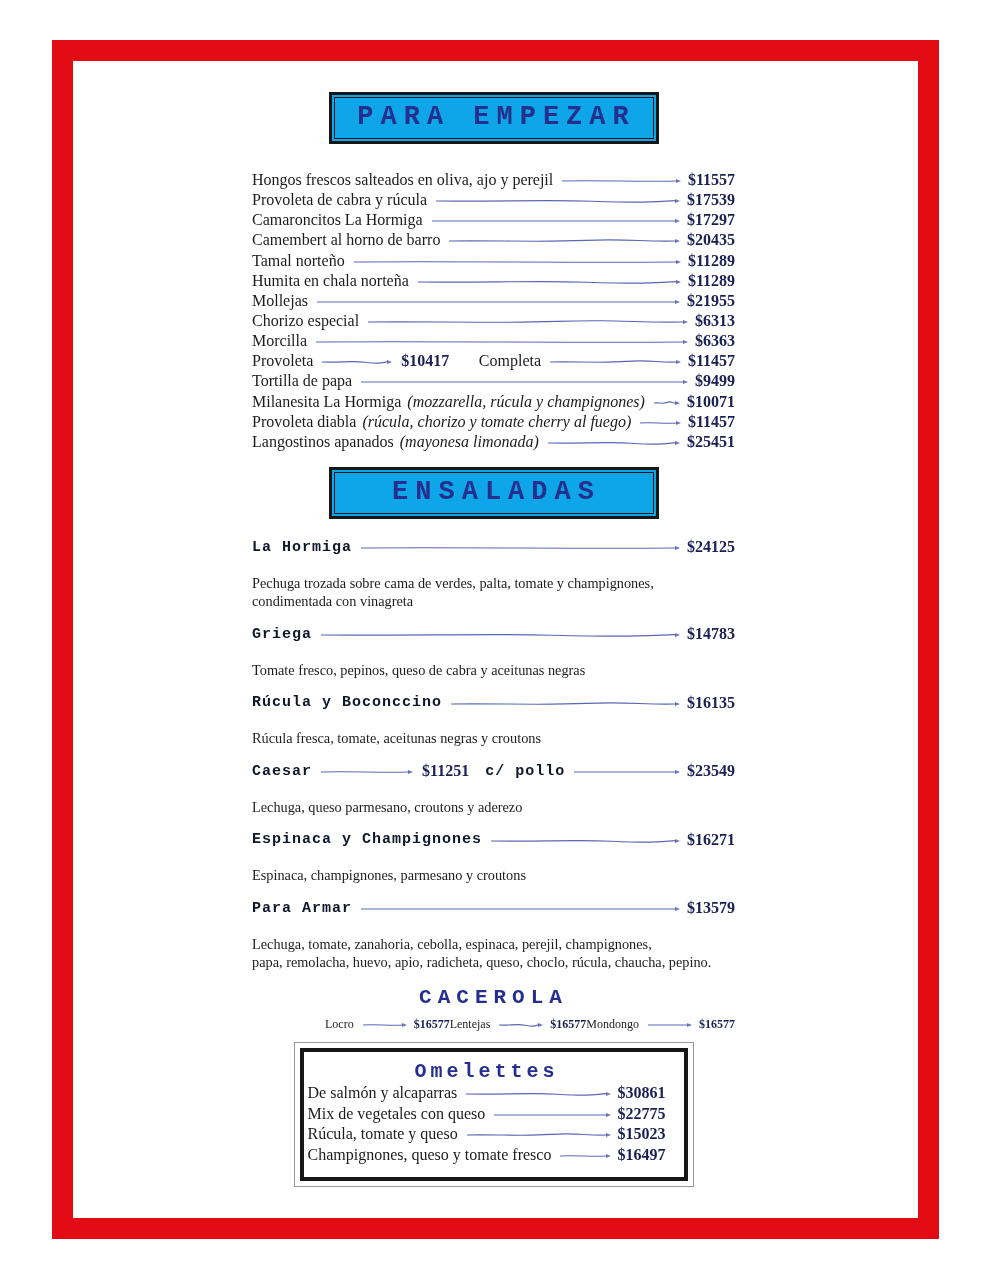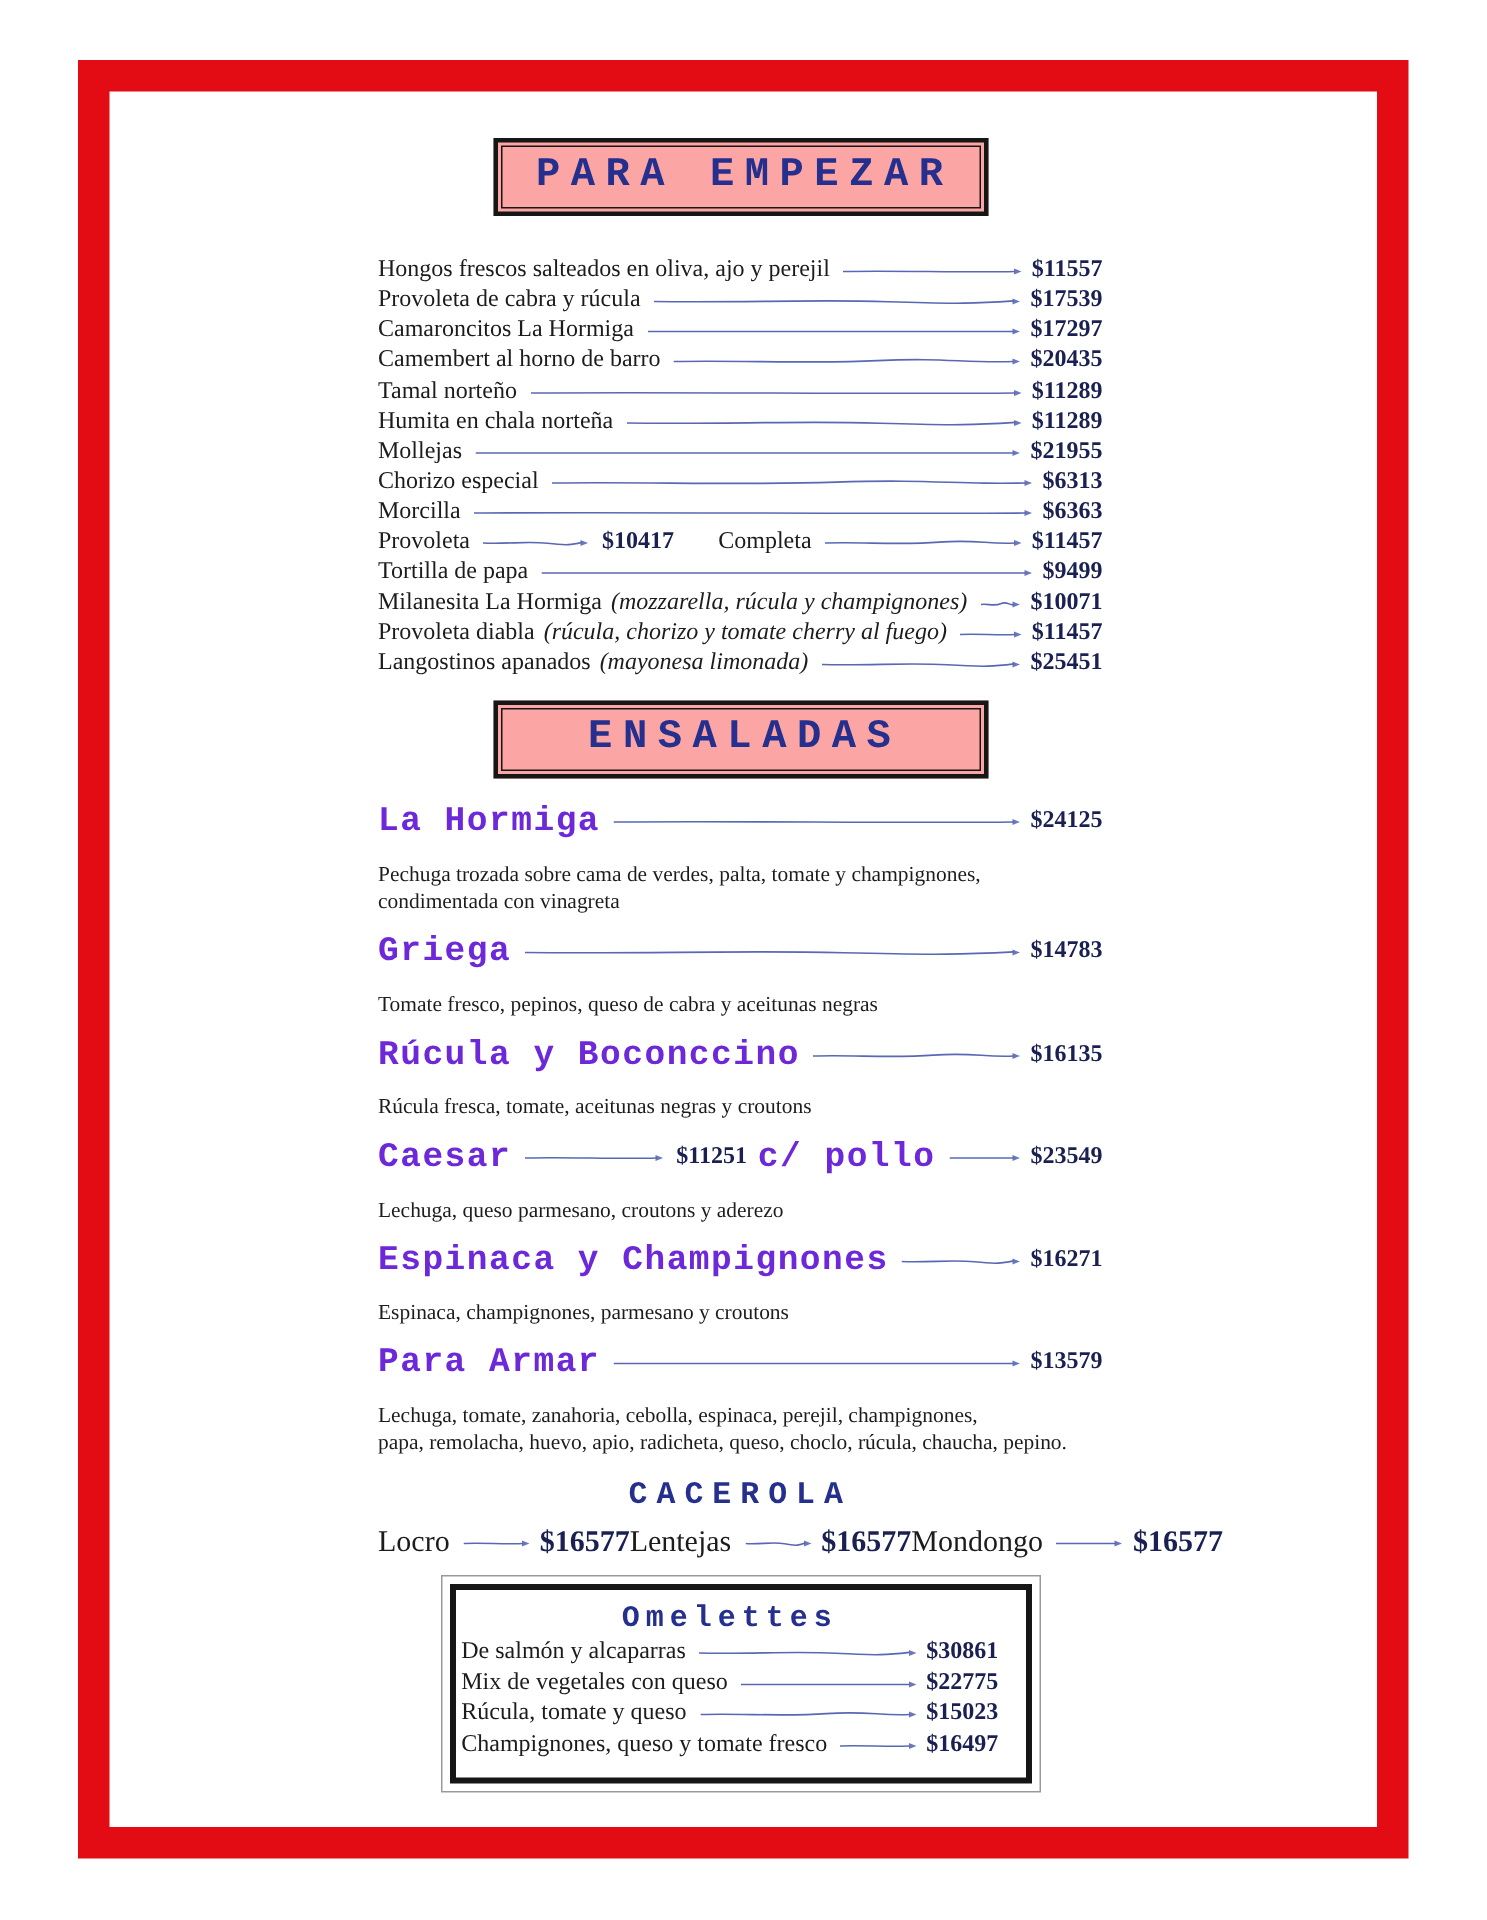--- a/index.html
+++ b/index.html
@@ -3,21 +3,21 @@
 <meta charset="utf-8">
 <style>
   html,body{margin:0;padding:0;background:#fff;}
   .page{position:relative;width:991px;height:1280px;background:#ffffff;overflow:hidden;
         font-family:"Liberation Serif",serif;color:#1c1c1c;}
   .frame{position:absolute;left:52px;top:40px;right:52px;bottom:41px;
          border:21px solid #e30b14;pointer-events:none;}
   .content{position:absolute;left:252px;top:92px;width:483px;}
 
   
-  .tbox{margin:0 auto;width:330px;border:3px solid #161616;padding:2px;box-sizing:border-box;background:#fca5a5;}
+  .tbox{margin:0 auto;width:330px;border:3px solid #161616;padding:2px;box-sizing:border-box;background:#0ea5e9;}
   .tbox-in{border:1px solid #161616;text-align:center;padding:4px 0 6px 6px;}
   .ttext{font-family:"Liberation Mono","DejaVu Sans Mono",monospace;font-weight:bold;
          color:#252f8d;font-size:27px;letter-spacing:7px;}
 
   
   .rows{margin-top:26px;}
   .row{display:flex;align-items:center;height:20.15px;font-size:16px;}
   .iname{white-space:nowrap;}
   .inote{font-style:italic;margin-left:6px;white-space:nowrap;}
   .price{font-weight:bold;color:#1a2052;white-space:nowrap;}
@@ -25,29 +25,29 @@
   .lead{flex:1 1 auto;display:flex;align-items:center;margin:2px 7px 0 9px;min-width:18px;}
   .lead svg{flex:1;height:10px;display:block;}
   .tip{width:0;height:0;border-top:2.5px solid transparent;border-bottom:2.5px solid transparent;
        border-left:5px solid #5a68b4;margin-left:-1px;opacity:.9;}
 
   
   .ens-box{margin-top:15px;}
   .salads{margin-top:17px;}
   .srow{display:flex;align-items:center;height:23px;font-size:16px;}
   .sname{font-family:"Liberation Mono","DejaVu Sans Mono",monospace;font-weight:bold;
-         color:#6d28d9;font-size:23px;letter-spacing:1px;white-space:nowrap;}
+         color:#0f172a;font-size:15px;letter-spacing:1px;white-space:nowrap;}
   .sdesc{font-size:14.3px;line-height:18.5px;white-space:pre-line;margin:15px 0 12px;width:505px;}
   .spacer{flex:1.1;}
   .gap14{width:16px;}
 
   
   .cac-title{text-align:center;font-family:"Liberation Mono","DejaVu Sans Mono",monospace;
              font-weight:bold;color:#252f8d;font-size:21px;letter-spacing:6px;margin-top:14px;}
-  .cac-row{display:flex;justify-content:space-between;align-items:center;margin-top:8px;font-size:20px;}
+  .cac-row{display:flex;justify-content:flex-end;align-items:center;margin-top:8px;font-size:12px;}
   .cac-item{display:flex;align-items:center;}
   .cac-item .lead{flex:0 0 44px;}
 
   
   .om-outer{margin:10px auto 0;width:400px;border:1px solid #999;padding:5px;box-sizing:border-box;}
   .om-inner{border:4px solid #161616;padding:8px 18px 12px 4px;}
   .om-title{text-align:center;font-family:"Liberation Mono","DejaVu Sans Mono",monospace;
             font-weight:bold;color:#252f8d;font-size:20px;letter-spacing:4px;}
   .om-sub{text-align:center;font-style:italic;font-size:14.5px;margin:3px 0 6px;}
   .om-rows .row{height:20.6px;}

